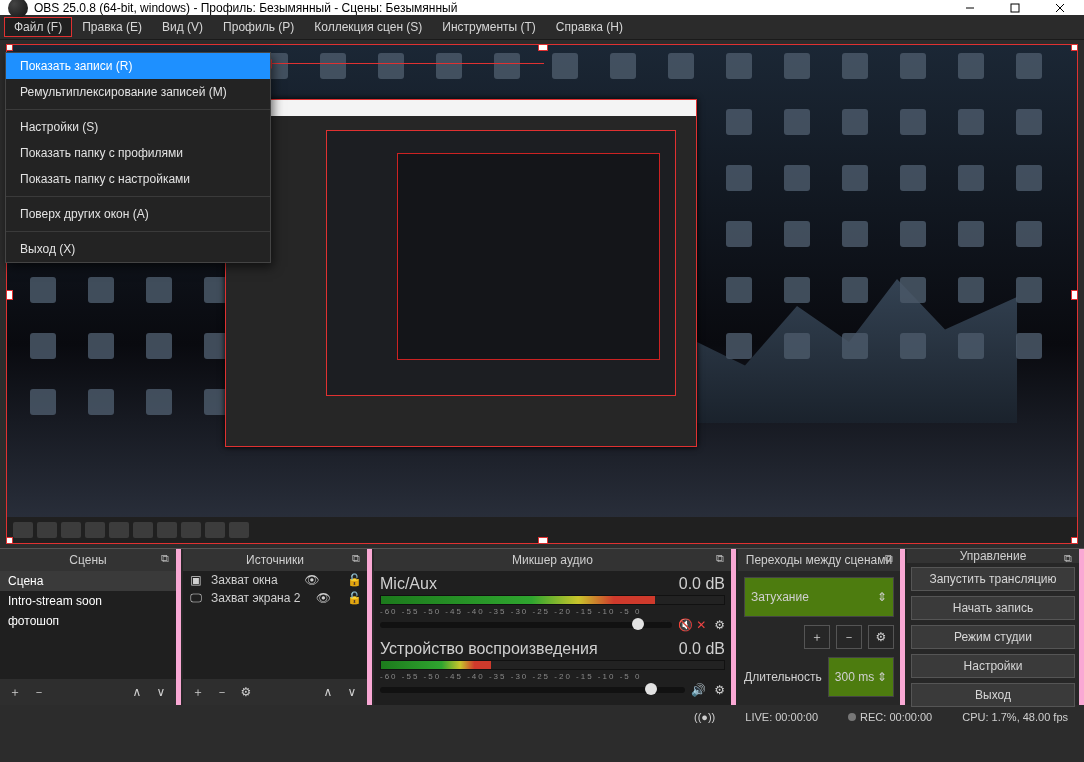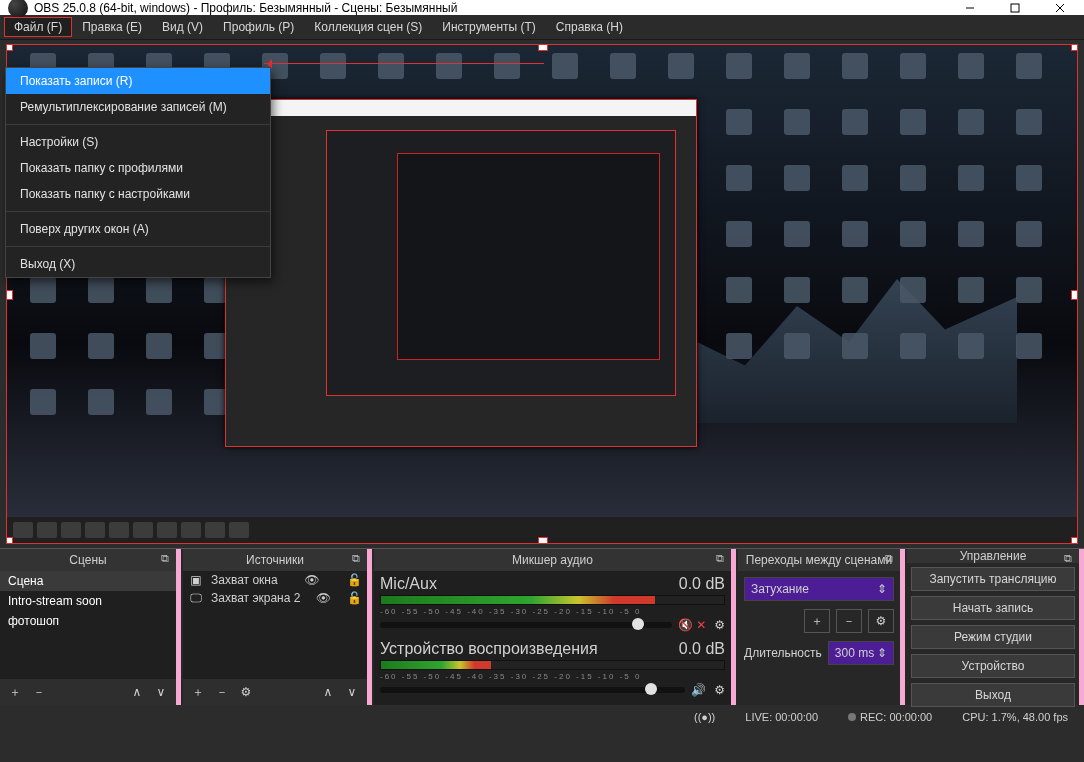--- a/index.html
+++ b/index.html
@@ -4,21 +4,21 @@
 <style>
 html,body{margin:0;padding:0;background:#2c2c2c;font-family:"Segoe UI",Arial,sans-serif;font-size:12px;color:#d0d0d0;width:1084px;height:762px;overflow:hidden}
 .titlebar{background:#fff;height:15px;display:flex;align-items:center;padding:0 2px;color:#000}
 .titlebar .obs-logo{width:20px;height:20px;border-radius:50%;background:radial-gradient(circle at 30% 30%,#444,#111);margin:0 6px}
 .titlebar .title{flex:1;font-size:12px}
 .win-controls{display:flex}
 .win-btn{width:45px;height:30px;display:flex;align-items:center;justify-content:center;color:#000;cursor:default}
 .menubar{background:#2b2b2b;height:24px;display:flex;align-items:center;padding:0 4px;border-bottom:1px solid #1a1a1a}
 .menu-item{padding:3px 10px;color:#d6d6d6;cursor:default}
 .menu-item.open{background:#1f1f1f;border:1px solid #e03131;padding:2px 9px}
-.dropdown{position:absolute;left:5px;top:67px;width:264px;background:#232323;border:1px solid #444;box-shadow:2px 4px 10px rgba(0,0,0,.6);z-index:50}
+.dropdown{position:absolute;left:5px;top:52px;width:264px;background:#232323;border:1px solid #444;box-shadow:2px 4px 10px rgba(0,0,0,.6);z-index:50}
 .dd-item{padding:6px 14px;color:#e2e2e2}
 .dd-item.highlight{background:#1e90ff;color:#fff}
 .dd-sep{height:1px;background:#3a3a3a;margin:4px 0}
 .arrow-line{position:absolute;left:264px;top:63px;width:280px;height:1px;background:#e03131;z-index:40}
 .arrow-line::before{content:"";position:absolute;left:-2px;top:-4px;border:5px solid transparent;border-right-color:#e03131}
 .preview{margin:4px 6px 4px 6px;height:498px;position:relative;background:#17191c;border:1px solid #e03131;overflow:hidden}
 .preview .grab{position:absolute;width:8px;height:8px;background:#fff;border:1px solid #e03131}
 .desk{position:absolute;inset:0;background:linear-gradient(#1b2735 0%,#090a0f 60%,#2d3340 100%)}
 .mountain{position:absolute;bottom:120px;right:60px;width:400px;height:180px;background:linear-gradient(#3a4a5c,#1a222c);clip-path:polygon(0 100%,20% 55%,32% 68%,45% 35%,58% 55%,70% 20%,82% 48%,100% 30%,100% 100%)}
 .taskbar{position:absolute;left:0;right:0;bottom:0;height:26px;background:#202020;display:flex;align-items:center;gap:4px;padding:0 6px}
@@ -50,21 +50,21 @@
 .mixer-ch{padding:4px 6px;display:flex;flex-direction:column;gap:2px}
 .mixer-ch .row-top{display:flex;justify-content:space-between;font-size:16px}
 .meter{height:8px;background:#222;position:relative;border:1px solid #111}
 .meter .fill{position:absolute;inset:0;background:linear-gradient(90deg,#1c7a1c 0%,#2fa52f 55%,#c9c52c 72%,#cf3a2c 85%);width:80%}
 .ticks{font-size:8px;color:#888;letter-spacing:2px}
 .slider{height:6px;background:#111;border-radius:3px;position:relative;margin:4px 0}
 .slider .knob{position:absolute;right:28px;top:-4px;width:12px;height:12px;border-radius:50%;background:#e2e2e2}
 .ch-ctrls{display:flex;justify-content:flex-end;gap:8px;align-items:center}
 .ch-ctrls .red{color:#e44}
 .trans-body{padding:6px;display:flex;flex-direction:column;gap:8px}
-.combo{height:22px;background:#4c1d95;border:1px solid #444;display:flex;align-items:center;padding:0 6px;justify-content:space-between}
+.combo{height:22px;background:#4d7c0f;border:1px solid #444;display:flex;align-items:center;padding:8px 6px;justify-content:space-between}
 .tiny-row{display:flex;gap:6px;align-items:center}
 .tiny{width:24px;height:22px;border:1px solid #555;display:flex;align-items:center;justify-content:center}
 .ctrl-body{padding:4px;display:flex;flex-direction:column;gap:5px}
 .btn{height:22px;background:#3a3a3a;border:1px solid #555;display:flex;align-items:center;justify-content:center;color:#d6d6d6;font-size:12px}
 .statusbar{height:24px;background:#2c2c2c;display:flex;align-items:center;justify-content:flex-end;gap:30px;padding:0 16px;font-size:11px;color:#cfcfcf}
 .status-dot{width:8px;height:8px;border-radius:50%;background:#777;display:inline-block;margin-right:4px}
 svg{display:block}
 </style>
 </head>
 <body>
@@ -635,21 +635,21 @@
 
   <div class="dock ctrl">
     <div class="dock-h">
         <span>Управление</span>
         <span class="popout">⧉</span>
       </div>
     <div class="ctrl-body">
       <div class="btn">Запустить трансляцию</div>
       <div class="btn">Начать запись</div>
       <div class="btn">Режим студии</div>
-      <div class="btn">Устройство</div>
+      <div class="btn">Настройки</div>
       <div class="btn">Выход</div>
     </div>
   </div>
 
 </div>
 
 <div class="statusbar">
   <span>((●))</span>
   <span>LIVE: 00:00:00</span>
   <span><span class="status-dot"></span><span>REC: 00:00:00</span></span>

